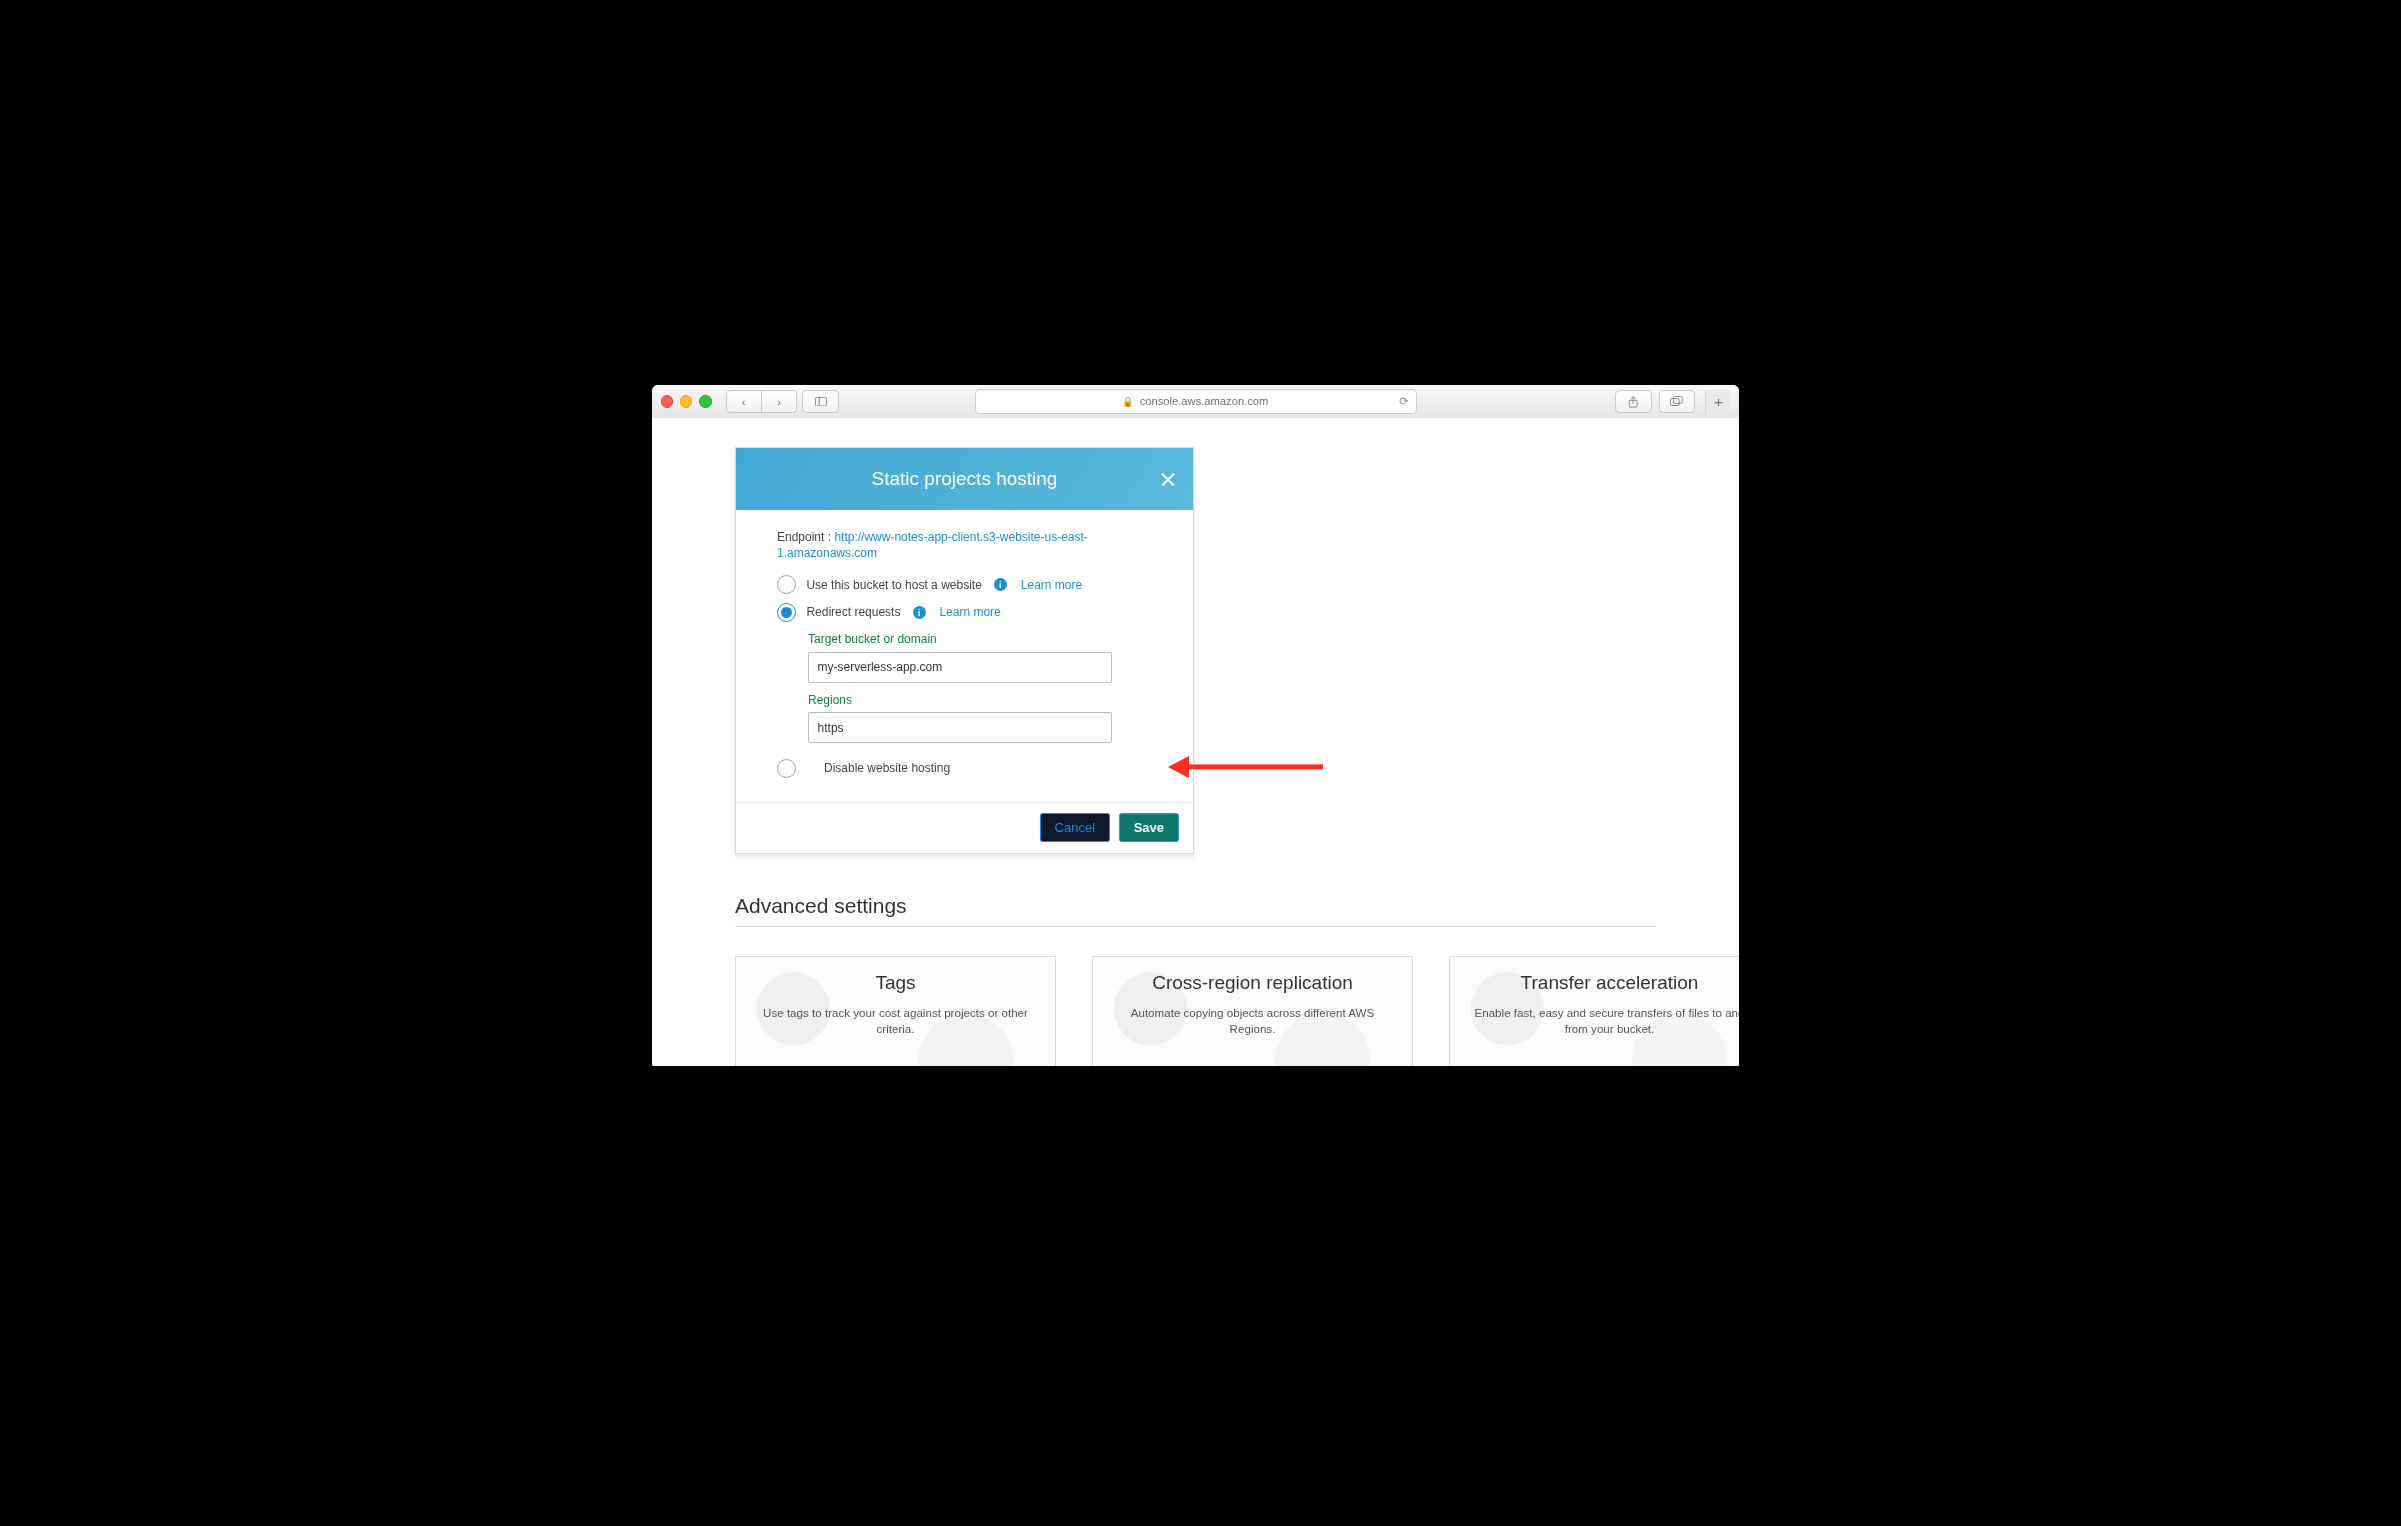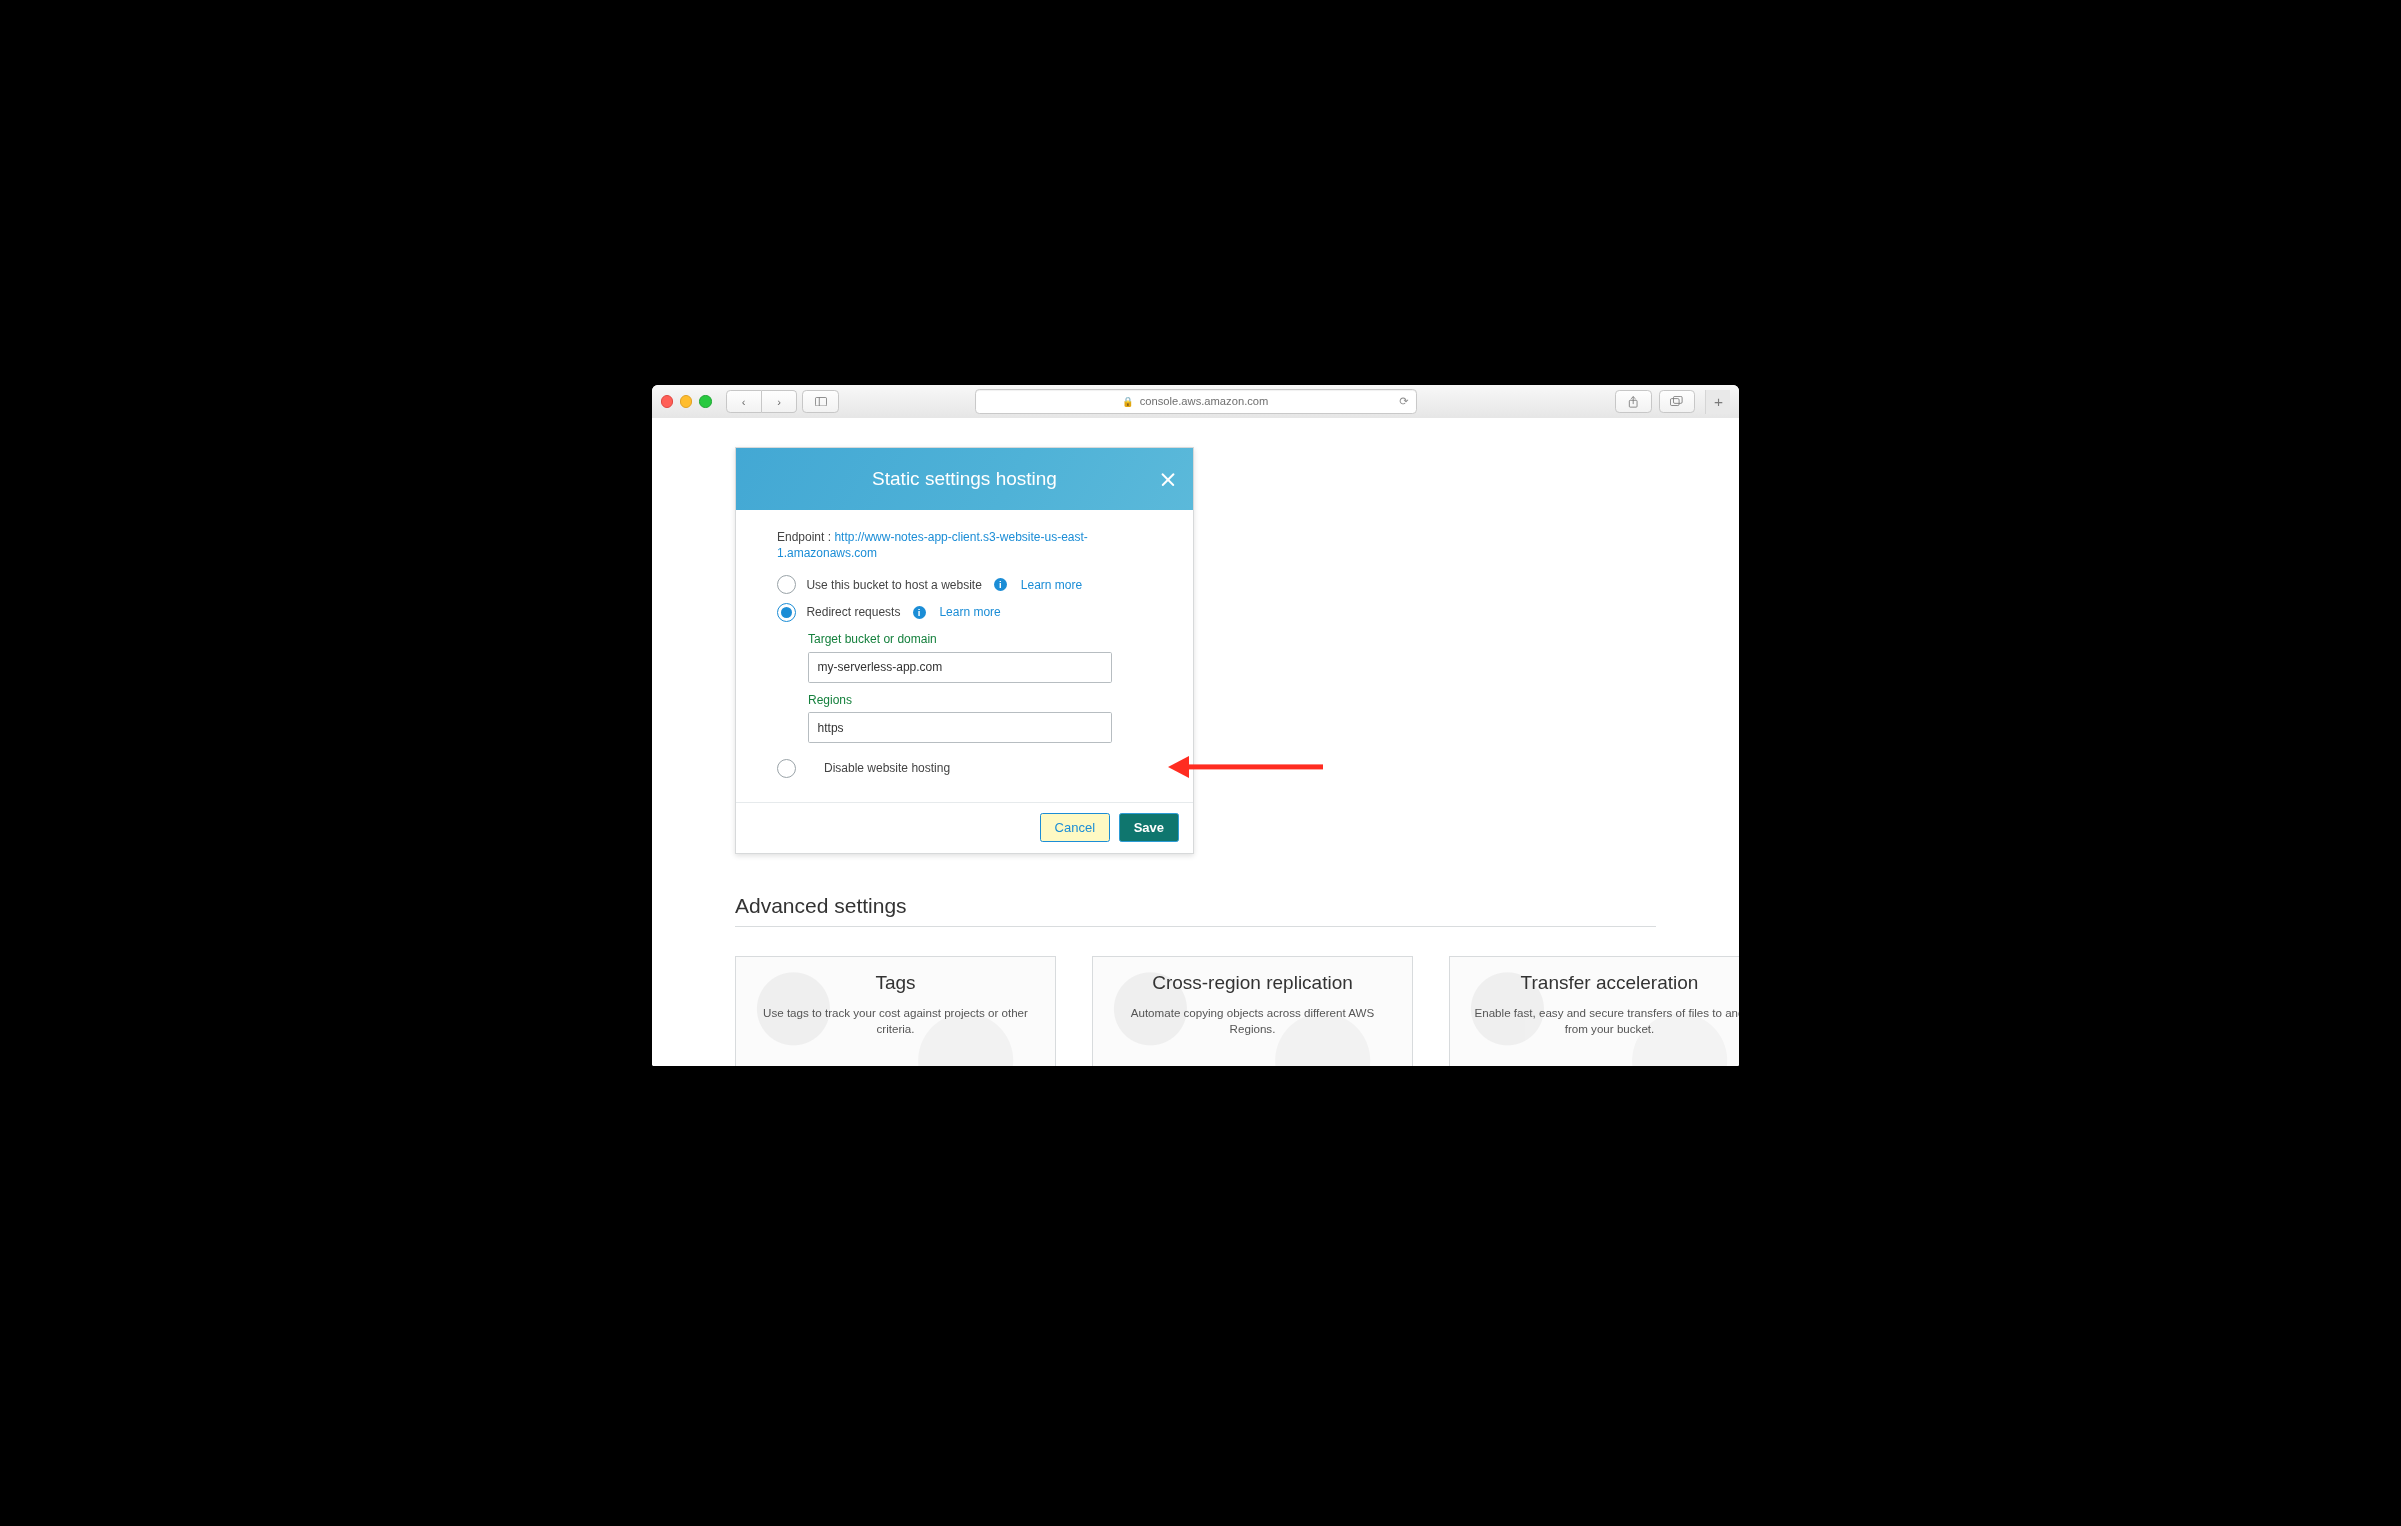--- a/index.html
+++ b/index.html
@@ -130,21 +130,21 @@
   }
   .card-foot{
     border-top:0.9px solid #e6eaec;
     padding:10.4px 14px;display:flex;justify-content:flex-end;gap:8.6px;
   }
   .btn{
     height:29px;border-radius:2.6px;font-size:13px;
     padding:0 14px;border:0.9px solid #1b8dd6;cursor:pointer;
     display:inline-flex;align-items:center;justify-content:center;
   }
-  .btn.secondary{background:#fef9c3;color:#1b8dd6;}
+  .btn.secondary{background:#0f172a;color:#1b8dd6;}
   .btn.primary{background:#0f766e;color:#fff;border-color:#2c9cd5;font-weight:bold;}
 
   .arrow{
     position:absolute;left:516px;top:336px;width:155px;height:26px;
   }
   .arrow .shaft{
     position:absolute;left:19px;right:0;top:50%;height:5.2px;
     background:#ff2c21;transform:translateY(-50%);
   }
   .arrow .head{
@@ -220,21 +220,21 @@
           </svg>
         </span>
         <span class="newtab">+</span>
       </div>
     </div>
 
     <div class="content">
 
       <div class="card">
         <div class="card-head">
-          <span>Static settings hosting</span>
+          <span>Static projects hosting</span>
           <span class="x"></span>
         </div>
         <div class="card-body">
           <div class="endpoint">
             <span>Endpoint :</span>
             <a class="link" href="#">http://www-notes-app-client.s3-website-us-east-1.amazonaws.com</a>
           </div>
 
           <div class="opt">
             <span class="radio"></span>

